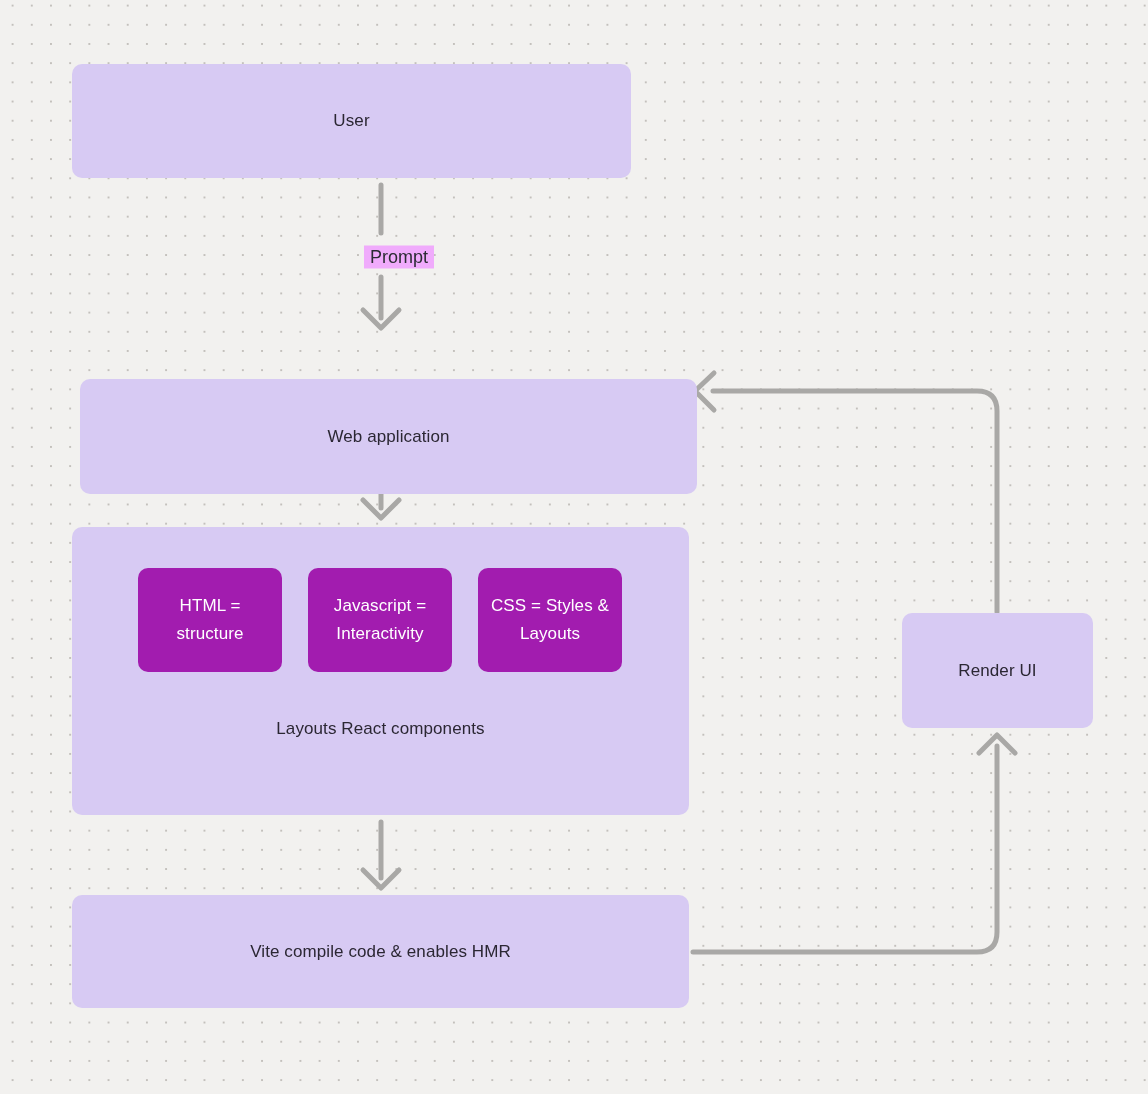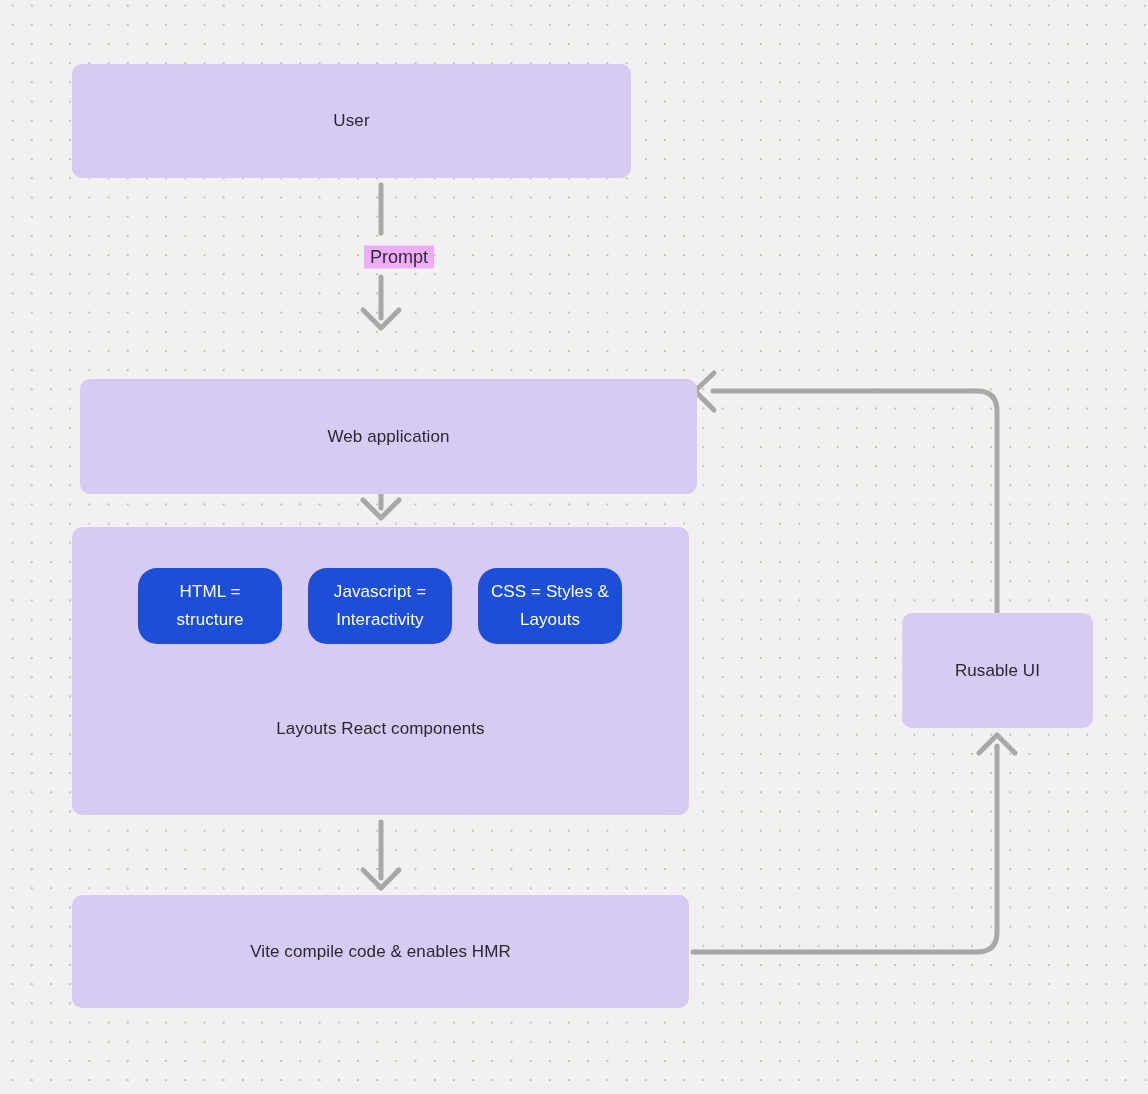--- a/index.html
+++ b/index.html
@@ -39,23 +39,23 @@
   #node-components     { left: 72px;  top: 527px; width: 617px; height: 288px; display: block; }
   #node-vite           { left: 72px;  top: 895px; width: 617px; height: 113px; text-align: right; }
   #node-render-ui      { left: 902px; top: 613px; width: 191px; height: 115px; }
   .sub-row {
     position: absolute;
     left: 66px; top: 41px;
     display: flex;
     gap: 26px;
   }
   .sub-node {
-    width: 144px; height: 76px;
-    background: #1d4ed8;
-    border-radius: 19px;
+    width: 144px; height: 104px;
+    background: #a21caf;
+    border-radius: 10px;
     color: #ffffff;
     font-size: 17px;
     line-height: 28px;
     display: flex;
     align-items: center;
     justify-content: center;
     text-align: center;
     padding: 0 8px;
     box-sizing: border-box;
   }
@@ -135,16 +135,16 @@
       </div>
     </div>
     <div class="group-caption">Layouts React components</div>
   </div>
 
   <div class="node" id="node-vite">
     <span>Vite compile code &amp; enables HMR</span>
   </div>
 
   <div class="node" id="node-render-ui">
-    <span>Rusable UI</span>
+    <span>Render UI</span>
   </div>
 
 </div>
 
 </body></html>

